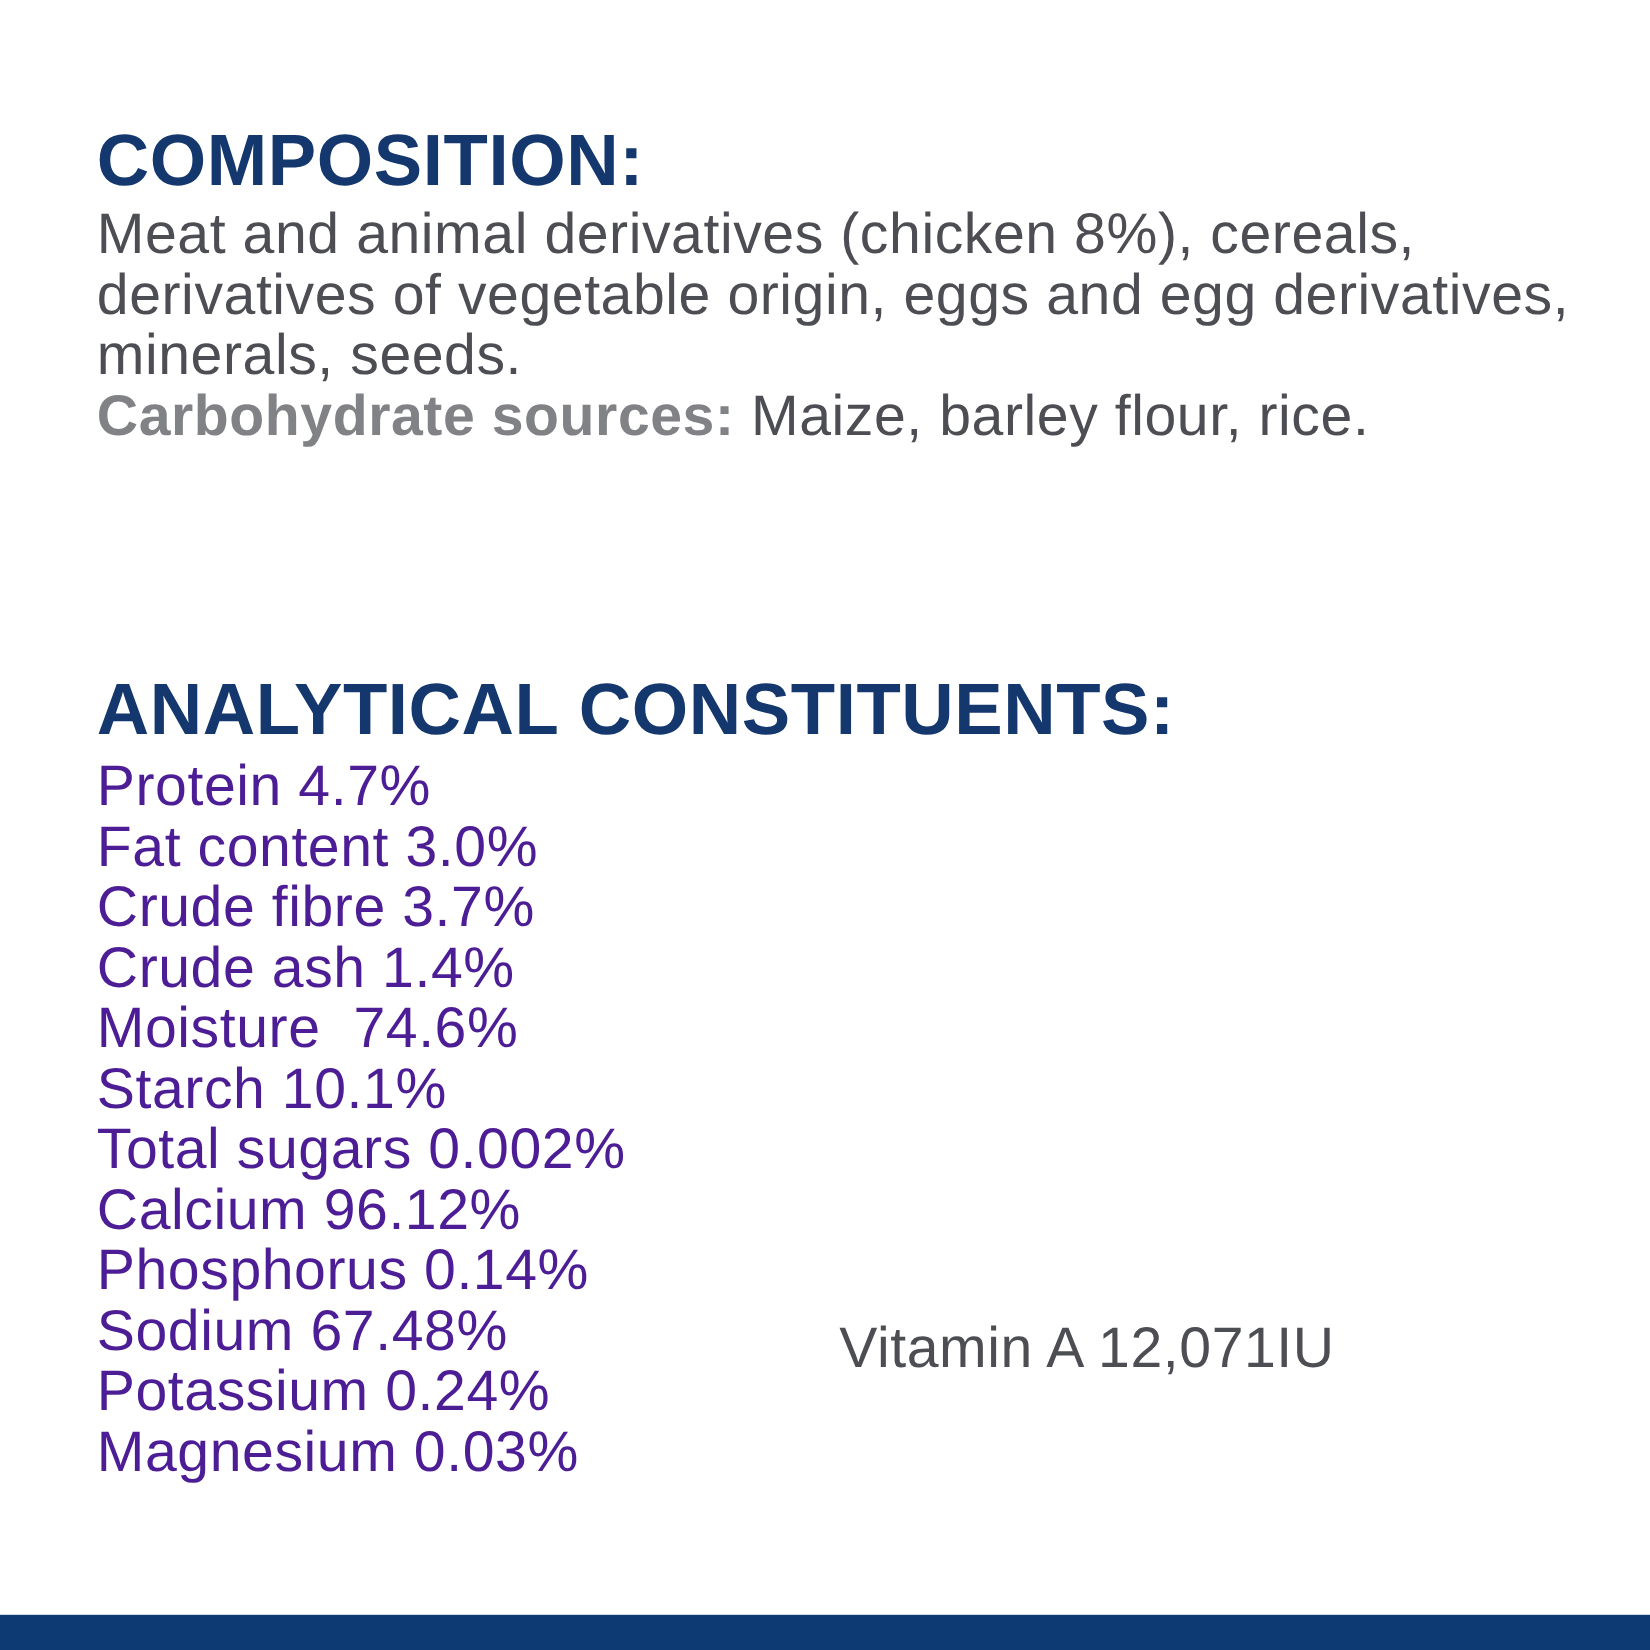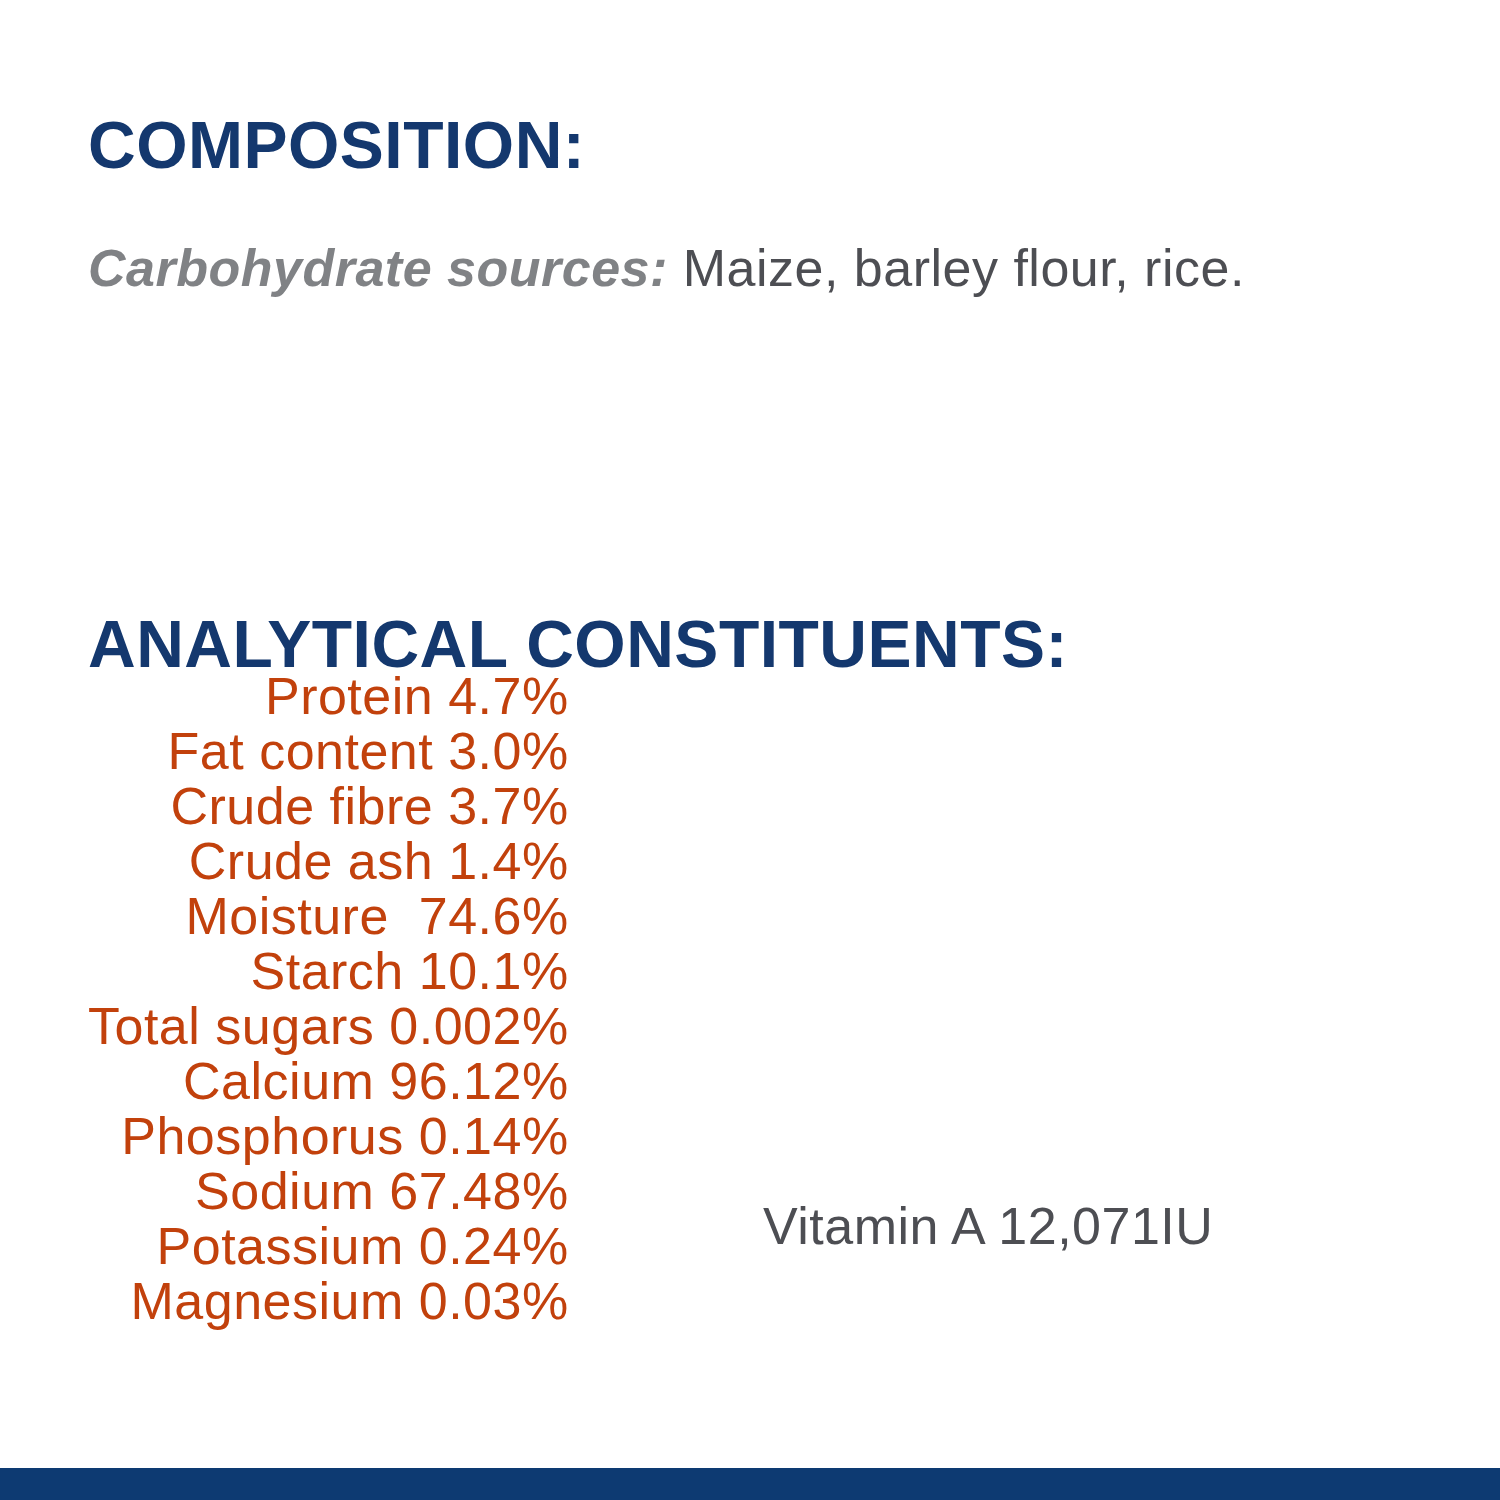--- a/index.html
+++ b/index.html
@@ -35,35 +35,33 @@
     font-size: 52px;
     line-height: 55px;
     letter-spacing: 0.5px;
     color: #4d4e53;
   }
   #composition-body { top: 186px; }
 
   .inline-label {
     font-weight: bold;
     color: #808285;
-    font-style: italic;
   }
 
   #analytical-list {
     position: absolute;
     left: 88px;
-    top: 669px;
+    top: 688px;
     margin: 0;
     padding: 0;
     list-style: none;
     font-size: 52px;
     line-height: 55px;
     letter-spacing: 0.5px;
-    color: #c2410c;
-    text-align: right;
+    color: #4c1d95;
   }
   #analytical-list li {
     white-space: pre-wrap; 
   }
 
   #perkg-block {
     position: absolute;
     left: 763px;
     top: 1199px;
     margin: 0;
@@ -84,21 +82,21 @@
     width: 1500px;
     height: 32px;
     background: #0d3a72;
   }
 </style>
 </head>
 <body>
 
 <h1 id="composition-heading" class="section-heading">COMPOSITION:</h1>
 
-<p id="composition-body" class="body-text"><br>
+<p id="composition-body" class="body-text"><span>Meat and animal derivatives (chicken 8%), cereals, derivatives of vegetable origin, eggs and egg derivatives, minerals, seeds.</span><br>
   <span class="inline-label">Carbohydrate sources:</span><span> Maize, barley flour, rice.</span>
 </p>
 
 <h1 id="analytical-heading" class="section-heading">ANALYTICAL CONSTITUENTS:</h1>
 
 <ul id="analytical-list">
   <li>Protein 4.7%</li>
   <li>Fat content 3.0%</li>
   <li>Crude fibre 3.7%</li>
   <li>Crude ash 1.4%</li>

